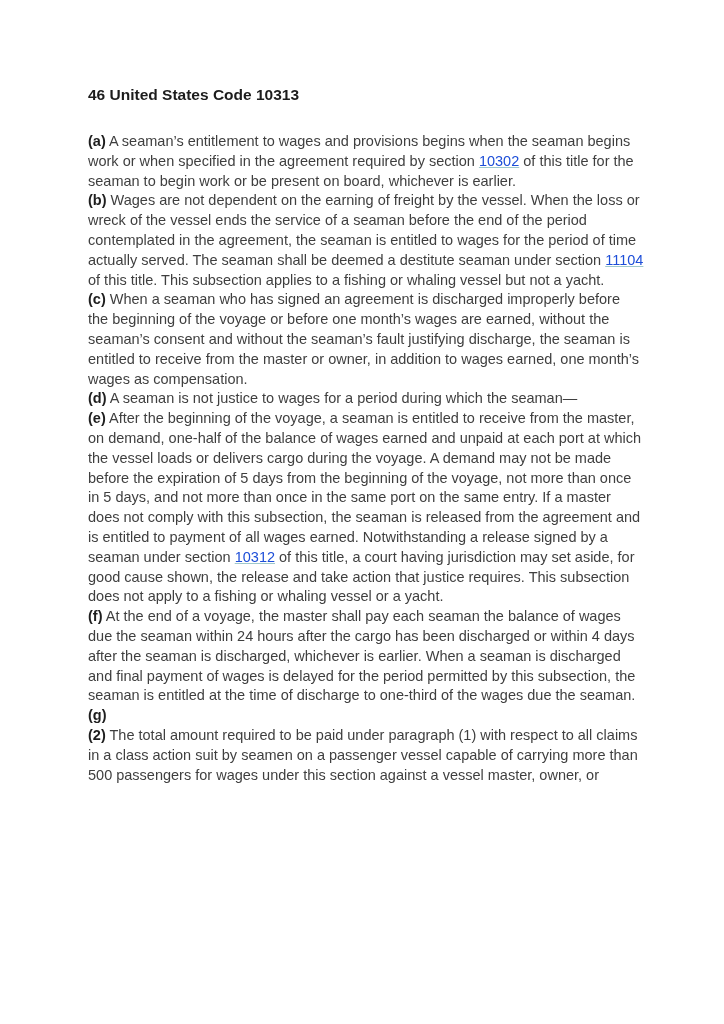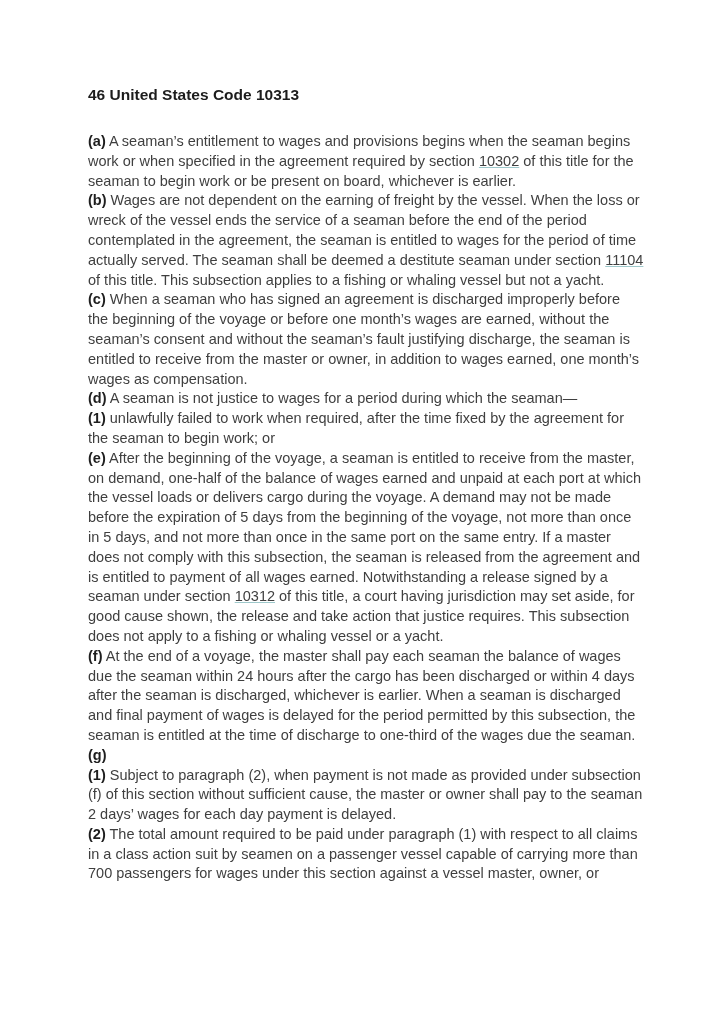--- a/index.html
+++ b/index.html
@@ -34,21 +34,21 @@
   }
   p.para {
     margin: 0;
     padding: 0;
   }
   p.para strong {
     font-weight: bold;
     color: #1e1e1e;
   }
   a.doclink {
-    color: #404040;
+    color: #1d4ed8;
     text-decoration: underline;
     text-decoration-color: #9ec8cb;
     cursor: pointer;
   }
 </style>
 </head>
 <body>
 
 <div class="page">
   <div class="content">
@@ -56,27 +56,25 @@
     <h1 class="doc-title">46 United States Code 10313</h1>
 
     <p class="para"><strong>(a)</strong><span> A seaman’s entitlement to wages and provisions begins when the seaman begins work or when specified in the agreement required by section </span><a class="doclink">10302</a><span> of this title for the seaman to begin work or be present on board, whichever is earlier.</span></p>
 
     <p class="para"><strong>(b)</strong><span> Wages are not dependent on the earning of freight by the vessel. When the loss or wreck of the vessel ends the service of a seaman before the end of the period contemplated in the agreement, the seaman is entitled to wages for the period of time actually served. The seaman shall be deemed a destitute seaman under section </span><a class="doclink">11104</a><span> of this title. This subsection applies to a fishing or whaling vessel but not a yacht.</span></p>
 
     <p class="para"><strong>(c)</strong><span> When a seaman who has signed an agreement is discharged improperly before the beginning of the voyage or before one month’s wages are earned, without the seaman’s consent and without the seaman’s fault justifying discharge, the seaman is entitled to receive from the master or owner, in addition to wages earned, one month’s wages as compensation.</span></p>
 
     <p class="para"><strong>(d)</strong><span> A seaman is not justice to wages for a period during which the seaman—</span></p>
 
-    <p class="para"><strong>(1)</strong><span> unlawfully failed to work when required, after the time fixed by the agreement for the seaman to begin work; or</span></p>
 
 
     <p class="para"><strong>(e)</strong><span> After the beginning of the voyage, a seaman is entitled to receive from the master, on demand, one-half of the balance of wages earned and unpaid at each port at which the vessel loads or delivers cargo during the voyage. A demand may not be made before the expiration of 5 days from the beginning of the voyage, not more than once in 5 days, and not more than once in the same port on the same entry. If a master does not comply with this subsection, the seaman is released from the agreement and is entitled to payment of all wages earned. Notwithstanding a release signed by a seaman under section </span><a class="doclink">10312</a><span> of this title, a court having jurisdiction may set aside, for good cause shown, the release and take action that justice requires. This subsection does not apply to a fishing or whaling vessel or a yacht.</span></p>
 
     <p class="para"><strong>(f)</strong><span> At the end of a voyage, the master shall pay each seaman the balance of wages due the seaman within 24 hours after the cargo has been discharged or within 4 days after the seaman is discharged, whichever is earlier. When a seaman is discharged and final payment of wages is delayed for the period permitted by this subsection, the seaman is entitled at the time of discharge to one-third of the wages due the seaman.</span></p>
 
     <p class="para"><strong>(g)</strong></p>
 
-    <p class="para"><strong>(1)</strong><span> Subject to paragraph (2), when payment is not made as provided under subsection (f) of this section without sufficient cause, the master or owner shall pay to the seaman 2 days’ wages for each day payment is delayed.</span></p>
 
-    <p class="para"><strong>(2)</strong><span> The total amount required to be paid under paragraph (1) with respect to all claims in a class action suit by seamen on a passenger vessel capable of carrying more than 700 passengers for wages under this section against a vessel master, owner, or</span></p>
+    <p class="para"><strong>(2)</strong><span> The total amount required to be paid under paragraph (1) with respect to all claims in a class action suit by seamen on a passenger vessel capable of carrying more than 500 passengers for wages under this section against a vessel master, owner, or</span></p>
 
   </div>
 </div>
 
 </body></html>

